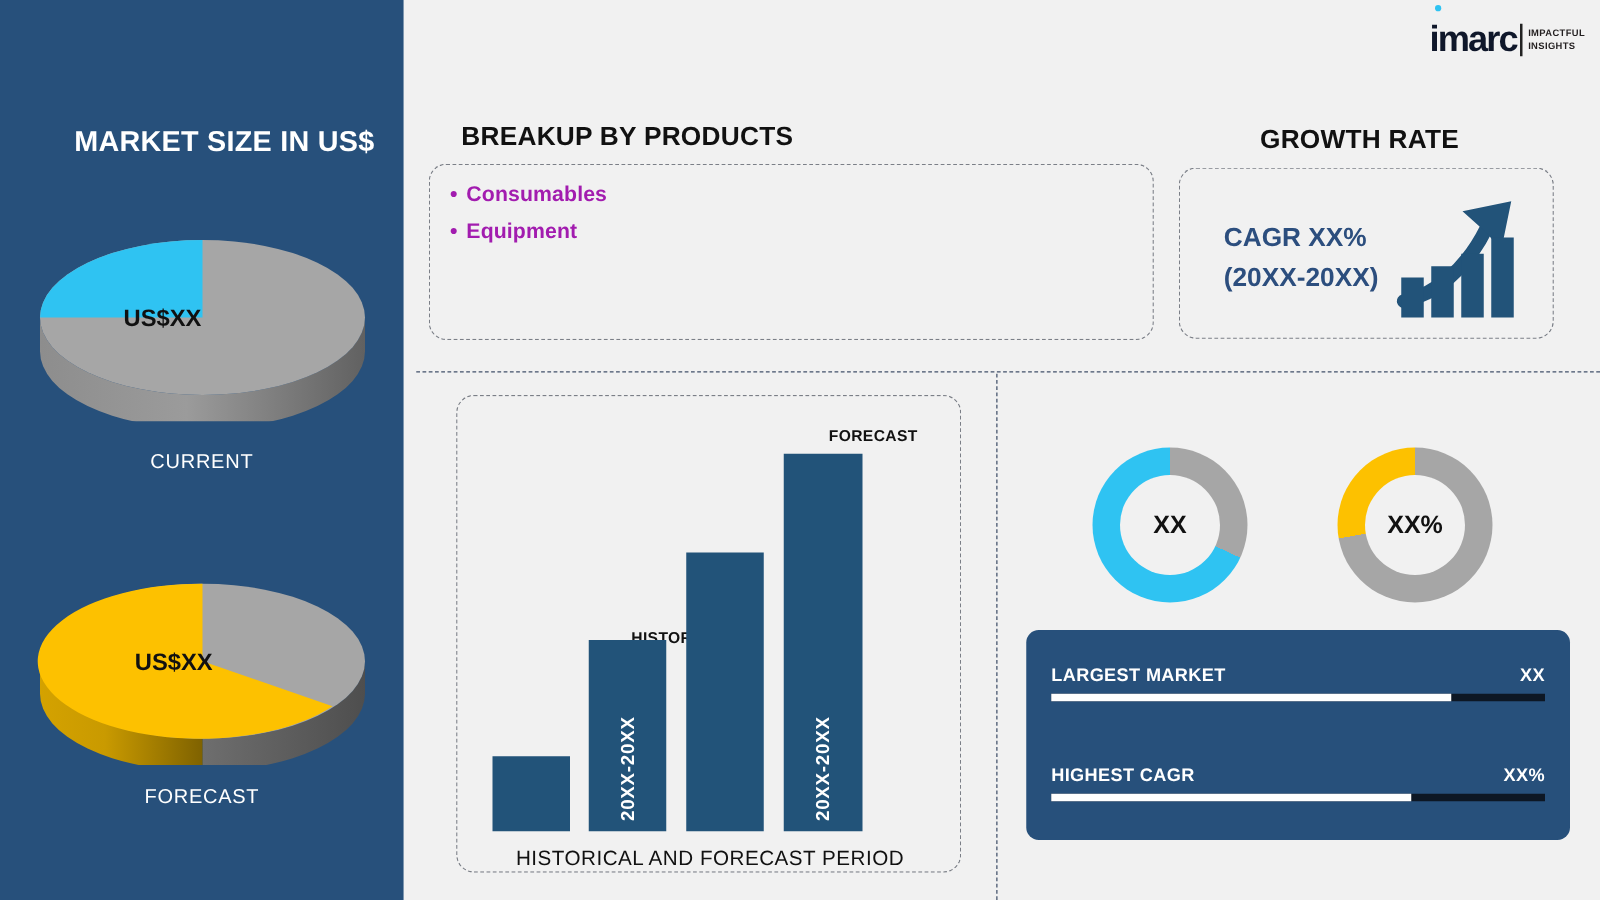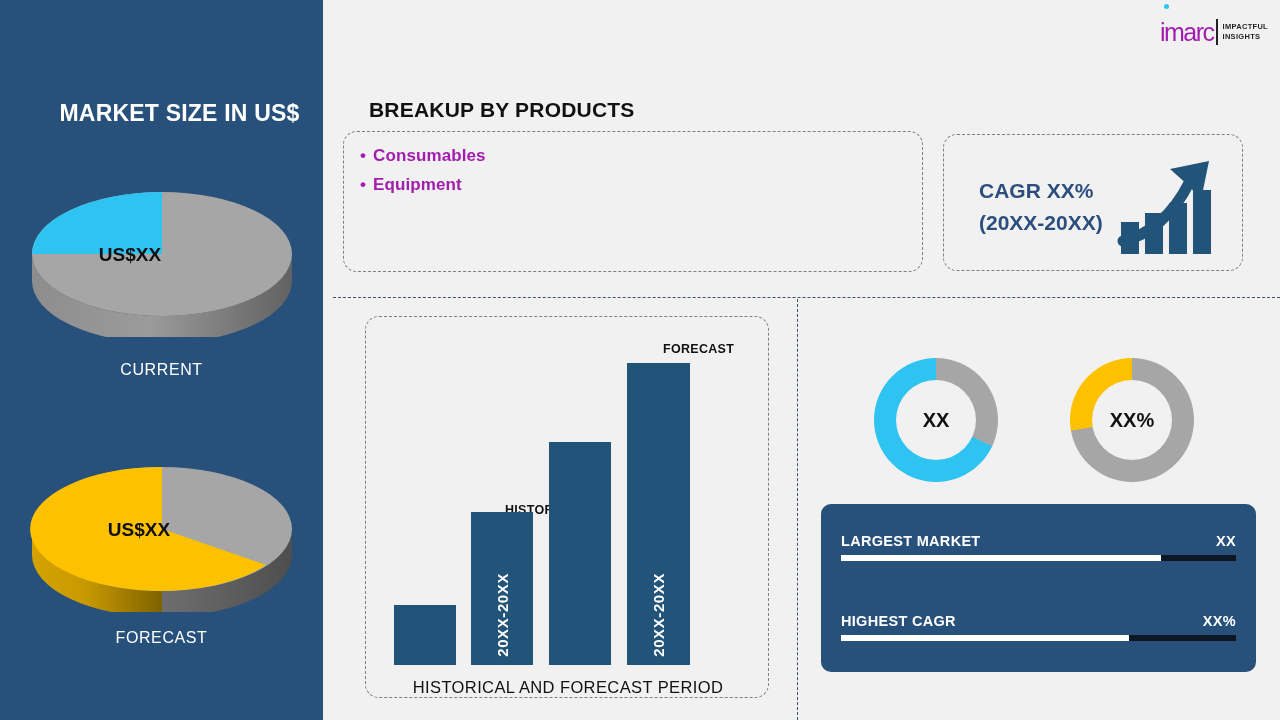--- a/index.html
+++ b/index.html
@@ -34,21 +34,21 @@
     position: absolute; left: 584px; top: 22px; width: 364px; height: 48px;
     background: #22496F; border-radius: 7px;
     display: flex; align-items: center; justify-content: center;
   }
   .title-banner span {
     color: #ffffff; font-size: 27px; font-weight: bold; letter-spacing: 0.3px;
   }
 
   
   .logo { position: absolute; right: 12px; top: 12px; height: 40px; display: flex; align-items: center; }
-  .logo-mark { font-size: 25px; font-weight: normal; color: #a21caf; letter-spacing: -1.5px; line-height: 1; position: relative; }
+  .logo-mark { font-size: 29px; font-weight: bold; color: #0f172a; letter-spacing: -1.5px; line-height: 1; position: relative; }
   .logo-dot { position: absolute; width: 5px; height: 5px; border-radius: 50%; background: #2FC3F2; left: 4px; top: -8px; }
   .logo-bar { width: 2px; height: 26px; background: #222; margin: 0 5px 0 2px; }
   .logo-sub { font-size: 7.5px; font-weight: bold; color: #231f20; line-height: 1.35; letter-spacing: 0.3px; }
 
   
   .sec-head {
     position: absolute; font-size: 21px; font-weight: bold; color: #111;
     letter-spacing: 0.2px;
   }
   .dash-box {
@@ -190,20 +190,21 @@
     </div>
 
     <div class="sec-head" style="left:46px; top:98px;">BREAKUP BY PRODUCTS</div>
     <div class="dash-box" style="left:20px; top:131px; width:580px; height:141px;">
       <div class="bullet-list">
         <div class="bullet-item">Consumables</div>
         <div class="bullet-item">Equipment</div>
       </div>
     </div>
 
+    <div class="sec-head" style="left:685px; top:100px;">GROWTH RATE</div>
     <div class="dash-box" style="left:620px; top:134px; width:300px; height:137px;">
       <div class="cagr-text">
         <div>CAGR XX%</div>
         <div>(20XX-20XX)</div>
       </div>
       <div class="growth-icon">
         <svg width="105" height="105" viewBox="0 0 105 105">
 
           <path d="M 8 88 C 34 82 58 62 74 30" stroke="#225379" stroke-width="11" fill="none" stroke-linecap="round"></path>
           <path d="M 55 16 L 94 8 L 86 47 L 74 33 Z" fill="#225379"></path>

